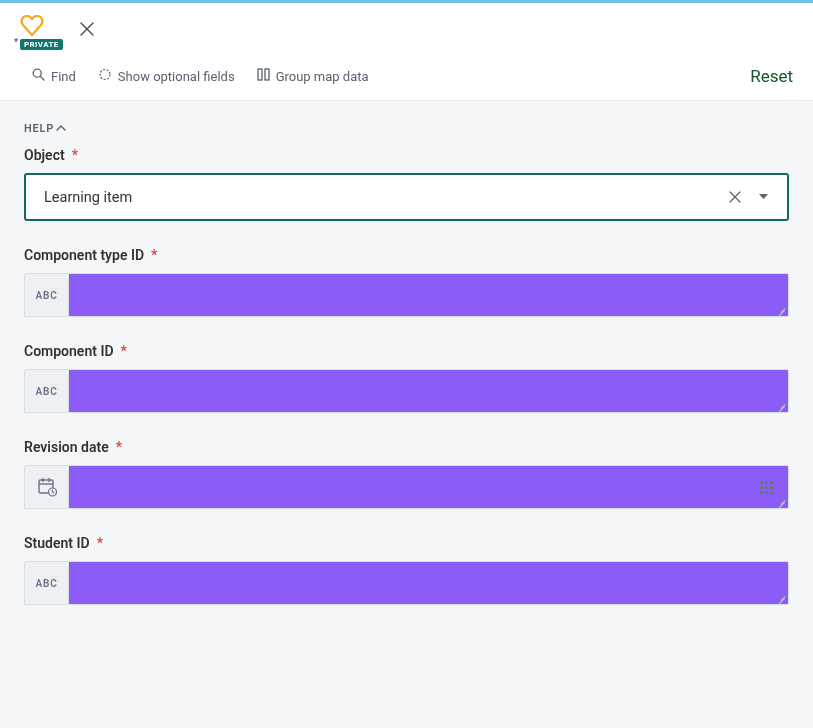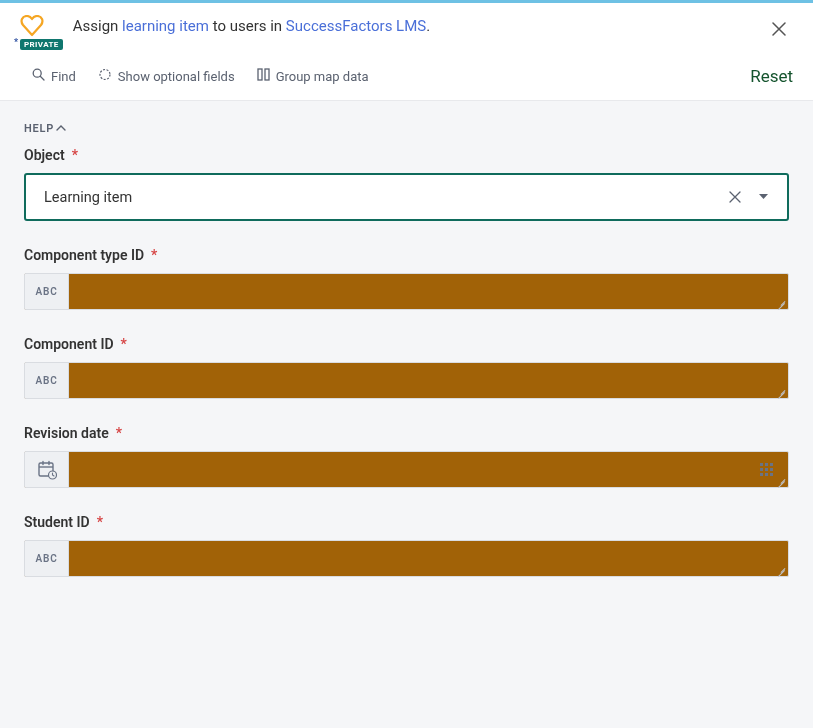--- a/index.html
+++ b/index.html
@@ -136,22 +136,22 @@
 .select-box .value { flex: 1; font-size: 14.5px; color: #333; }
 .select-box .clear, .select-box .caret {
   width: 28px; height: 28px;
   display:flex; align-items:center; justify-content:center;
   color: #5b6270; cursor:pointer;
 }
 .input-row {
   display: flex;
   border: 1px solid #d9dce1;
   border-radius: 2px;
-  background: #a16207;
-  height: 37px;
+  background: #8b5cf6;
+  height: 44px;
   position: relative;
 }
 .input-prefix {
   width: 44px;
   background: #eef0f3;
   border-right: 1px solid #d9dce1;
   display: flex;
   align-items: center;
   justify-content: center;
   font-size: 10px;
@@ -202,23 +202,20 @@
 <div class="modal">
 
   <div class="header">
     <div class="logo-block">
       <span class="heart-icon">
         <svg width="24" height="22" viewBox="0 0 24 22" fill="none">
           <path d="M12 20 L3 10 C0 6 2 1 7 1 C9.5 1 11 2.5 12 4 C13 2.5 14.5 1 17 1 C22 1 24 6 21 10 L12 20 Z" stroke="#f5a623" stroke-width="2.2" fill="none" stroke-linejoin="round"></path>
         </svg>
       </span>
       <span class="private-badge">PRIVATE</span>
-    </div>
-    <div class="title-line">
-      <span>Assign </span><span class="link">learning item</span><span> to users in </span><span class="link">SuccessFactors LMS</span><span>.</span>
     </div>
     <div class="close-btn">
       <span>
         <svg width="14" height="14" viewBox="0 0 14 14">
             <path d="M1 1 L13 13 M13 1 L1 13" stroke="currentColor" stroke-width="1.5" stroke-linecap="round"></path>
           </svg>
       </span>
     </div>
   </div>
 

